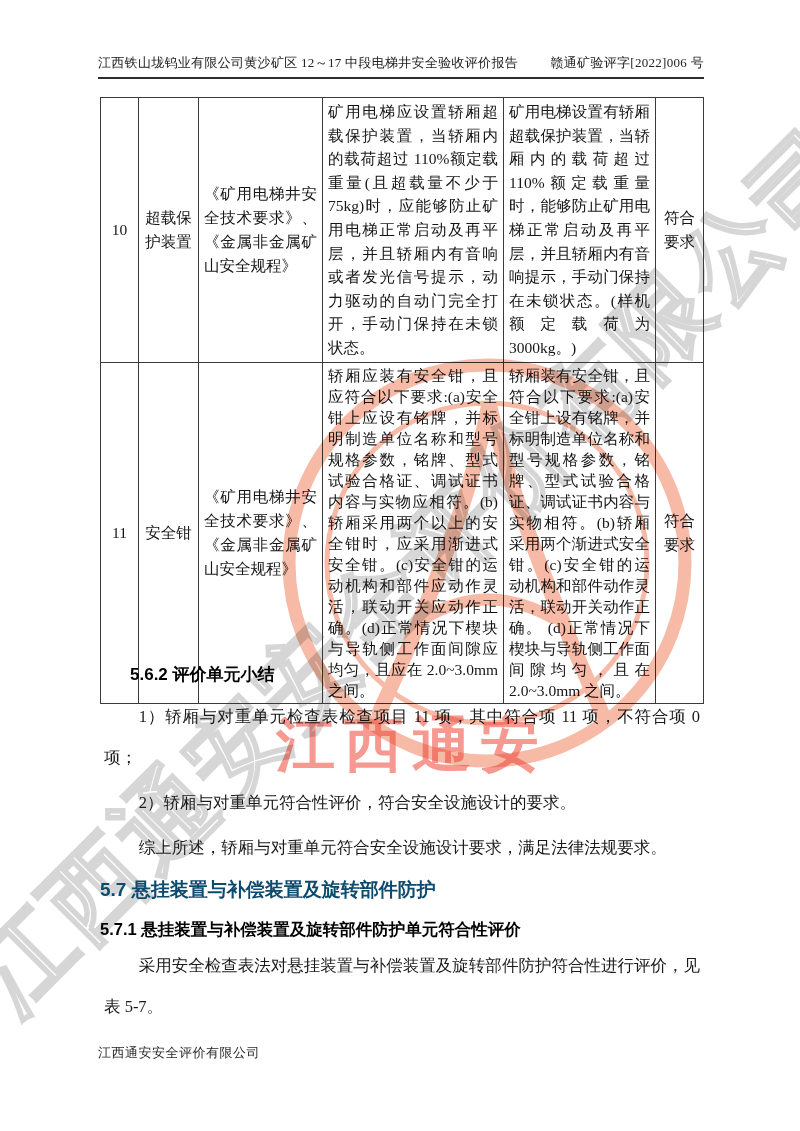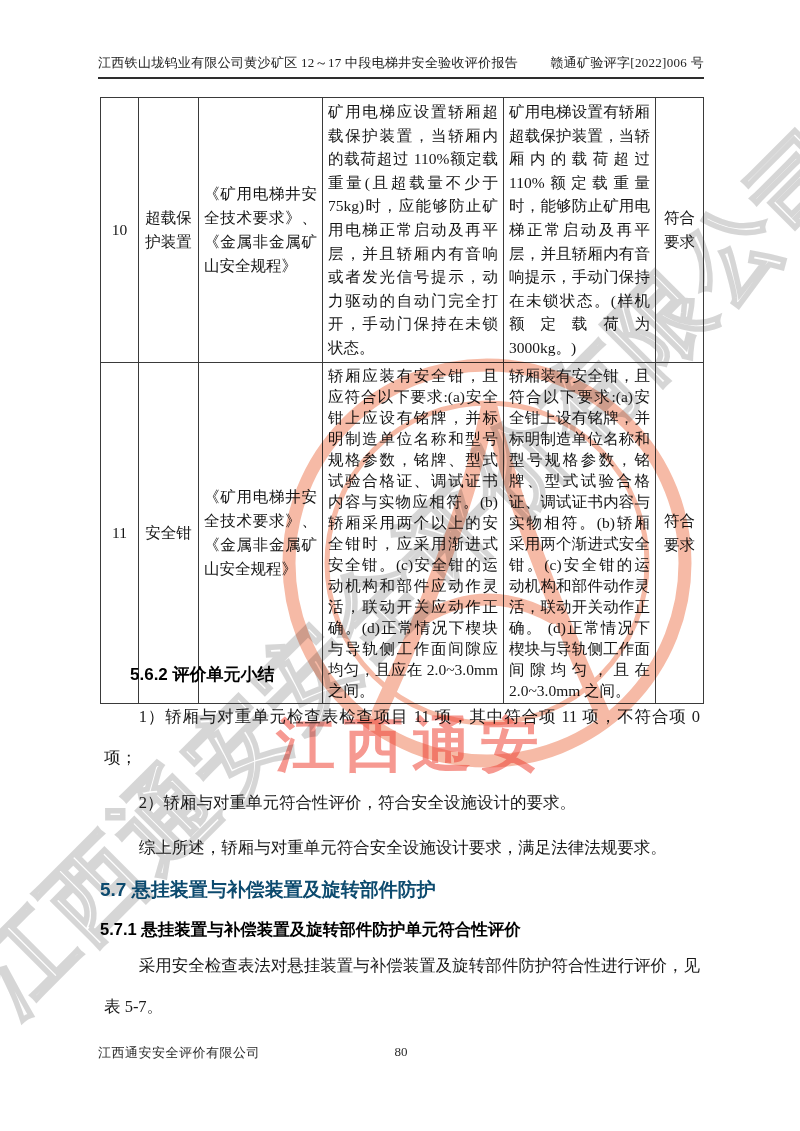--- a/index.html
+++ b/index.html
@@ -128,21 +128,20 @@
     <p class="para">1）轿厢与对重单元检查表检查项目 11 项，其中符合项 11 项，不符合项 0 项；</p>
     <p class="para">2）轿厢与对重单元符合性评价，符合安全设施设计的要求。</p>
     <p class="para">综上所述，轿厢与对重单元符合安全设施设计要求，满足法律法规要求。</p>
     <div class="h-main">5.7 悬挂装置与补偿装置及旋转部件防护</div>
     <div class="h-sub2">5.7.1 悬挂装置与补偿装置及旋转部件防护单元符合性评价</div>
     <p class="para">采用安全检查表法对悬挂装置与补偿装置及旋转部件防护符合性进行评价，见表 5-7。</p>
   </div>
 
   <div class="doc-footer">
     <span>江西通安安全评价有限公司</span>
-    <span class="page-num">80</span>
   </div>
 
   <div class="overlays">
     <svg class="seal" viewBox="-215 -215 430 430" xmlns="http://www.w3.org/2000/svg">
       <circle class="stroke" cx="0" cy="0" r="198" stroke-width="13"></circle>
       <circle class="stroke" cx="0" cy="0" r="160" stroke-width="5"></circle>
       <path class="stroke" stroke-width="15" stroke-linecap="round" d="M -108 150 Q -20 -40 2 -160 Q 30 -40 115 150"></path>
       <path class="stroke" stroke-width="12" stroke-linecap="round" d="M -62 55 Q 0 18 66 55"></path>
     </svg>
     <div class="wm-red">江西通安</div>

